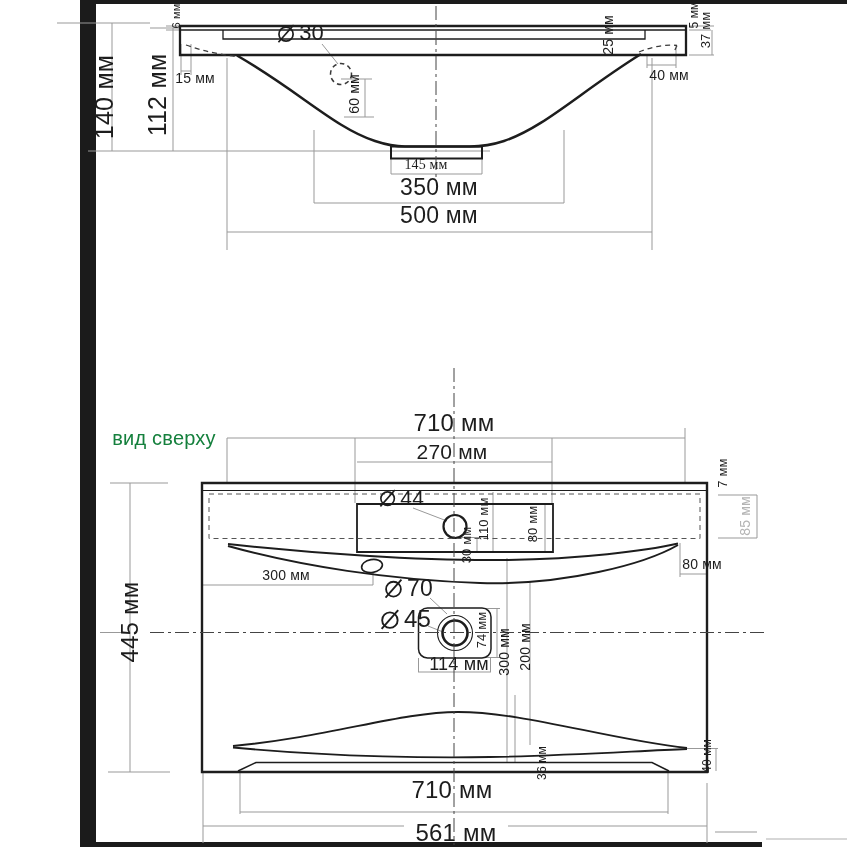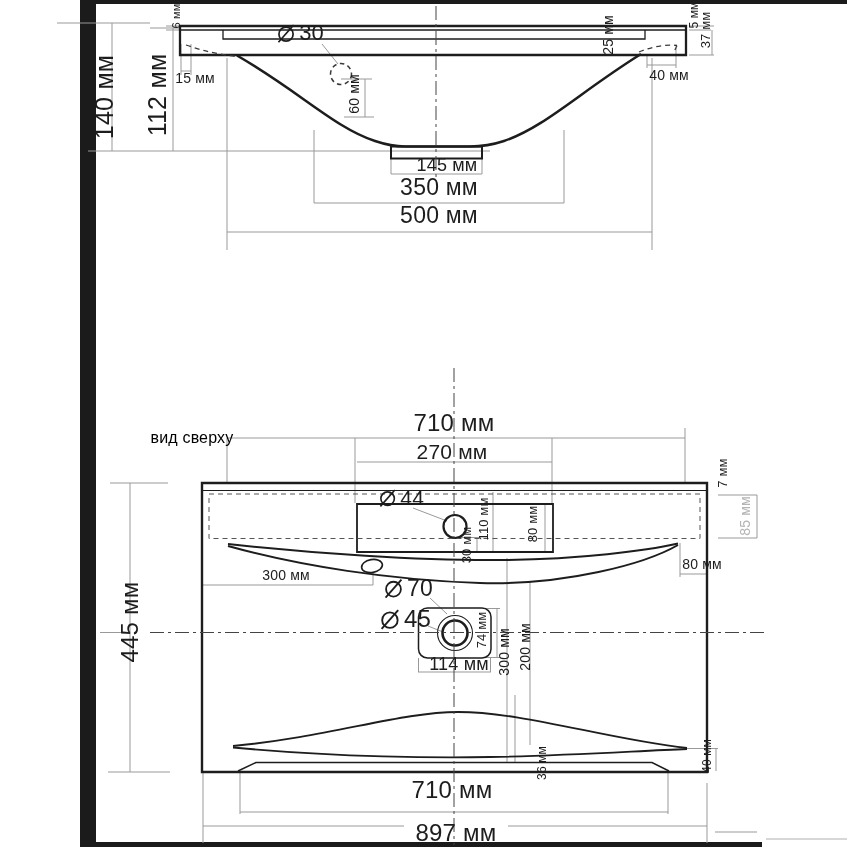--- a/index.html
+++ b/index.html
@@ -118,25 +118,25 @@
         <line x1="2.5" y1="19" x2="17.5" y2="2"></line>
       </svg>
     <span>30</span>
   </div>
   <div class="lbl" style="left:195px;top:78px;font-size:14px;">15 мм</div>
   <div class="lbl v" style="left:354px;top:94px;font-size:14px;">60 мм</div>
   <div class="lbl v" style="left:608px;top:35px;font-size:14px;">25 мм</div>
   <div class="lbl v" style="left:694px;top:15px;font-size:12px;">5 мм</div>
   <div class="lbl v" style="left:705px;top:30px;font-size:13px;">37 мм</div>
   <div class="lbl" style="left:669px;top:75px;font-size:14px;">40 мм</div>
-  <div class="lbl" style="left:447px;top:165px;font-size:18px;">145 мм</div>
+  <div class="lbl" style="left:426px;top:165px;font-size:14px;font-family:Liberation Serif, serif;">145 мм</div>
   <div class="lbl" style="left:439px;top:187px;font-size:23px;text-align:center;">350 мм</div>
   <div class="lbl" style="left:439px;top:215px;font-size:23px;">500 мм</div>
 
-  <div class="lbl" style="left:192px;top:438px;font-size:16px;color:#000000;">вид сверху</div>
+  <div class="lbl" style="left:164px;top:438px;font-size:20px;color:#15803d;">вид сверху</div>
   <div class="lbl" style="left:454px;top:423px;font-size:24px;">710 мм</div>
   <div class="lbl" style="left:452px;top:452px;font-size:21px;">270 мм</div>
   <div class="lbl dia" style="left:401px;top:498px;font-size:21px;">
     <svg viewBox="0 0 20 20" fill="none" stroke="currentColor" stroke-width="1.7">
         <circle cx="10" cy="11" r="7"></circle>
         <line x1="2.5" y1="19" x2="17.5" y2="2"></line>
       </svg>
     <span>44</span>
   </div>
   <div class="lbl v" style="left:483px;top:519px;font-size:13px;">110 мм</div>
@@ -160,16 +160,16 @@
       </svg>
     <span>45</span>
   </div>
   <div class="lbl v" style="left:481px;top:630px;font-size:13px;">74 мм</div>
   <div class="lbl" style="left:459px;top:664px;font-size:18px;">114 мм</div>
   <div class="lbl v" style="left:504px;top:652px;font-size:14px;">300 мм</div>
   <div class="lbl v" style="left:525px;top:647px;font-size:14px;">200 мм</div>
   <div class="lbl v" style="left:542px;top:763px;font-size:12px;">36 мм</div>
   <div class="lbl v" style="left:707px;top:756px;font-size:12px;">40 мм</div>
   <div class="lbl" style="left:452px;top:790px;font-size:24px;">710 мм</div>
-  <div class="lbl" style="left:456px;top:833px;font-size:24px;">897 мм</div>
+  <div class="lbl" style="left:456px;top:833px;font-size:24px;">561 мм</div>
   <div class="lbl v" style="left:130px;top:622px;font-size:24px;">445 мм</div>
 
 </div>
 
 </body></html>

